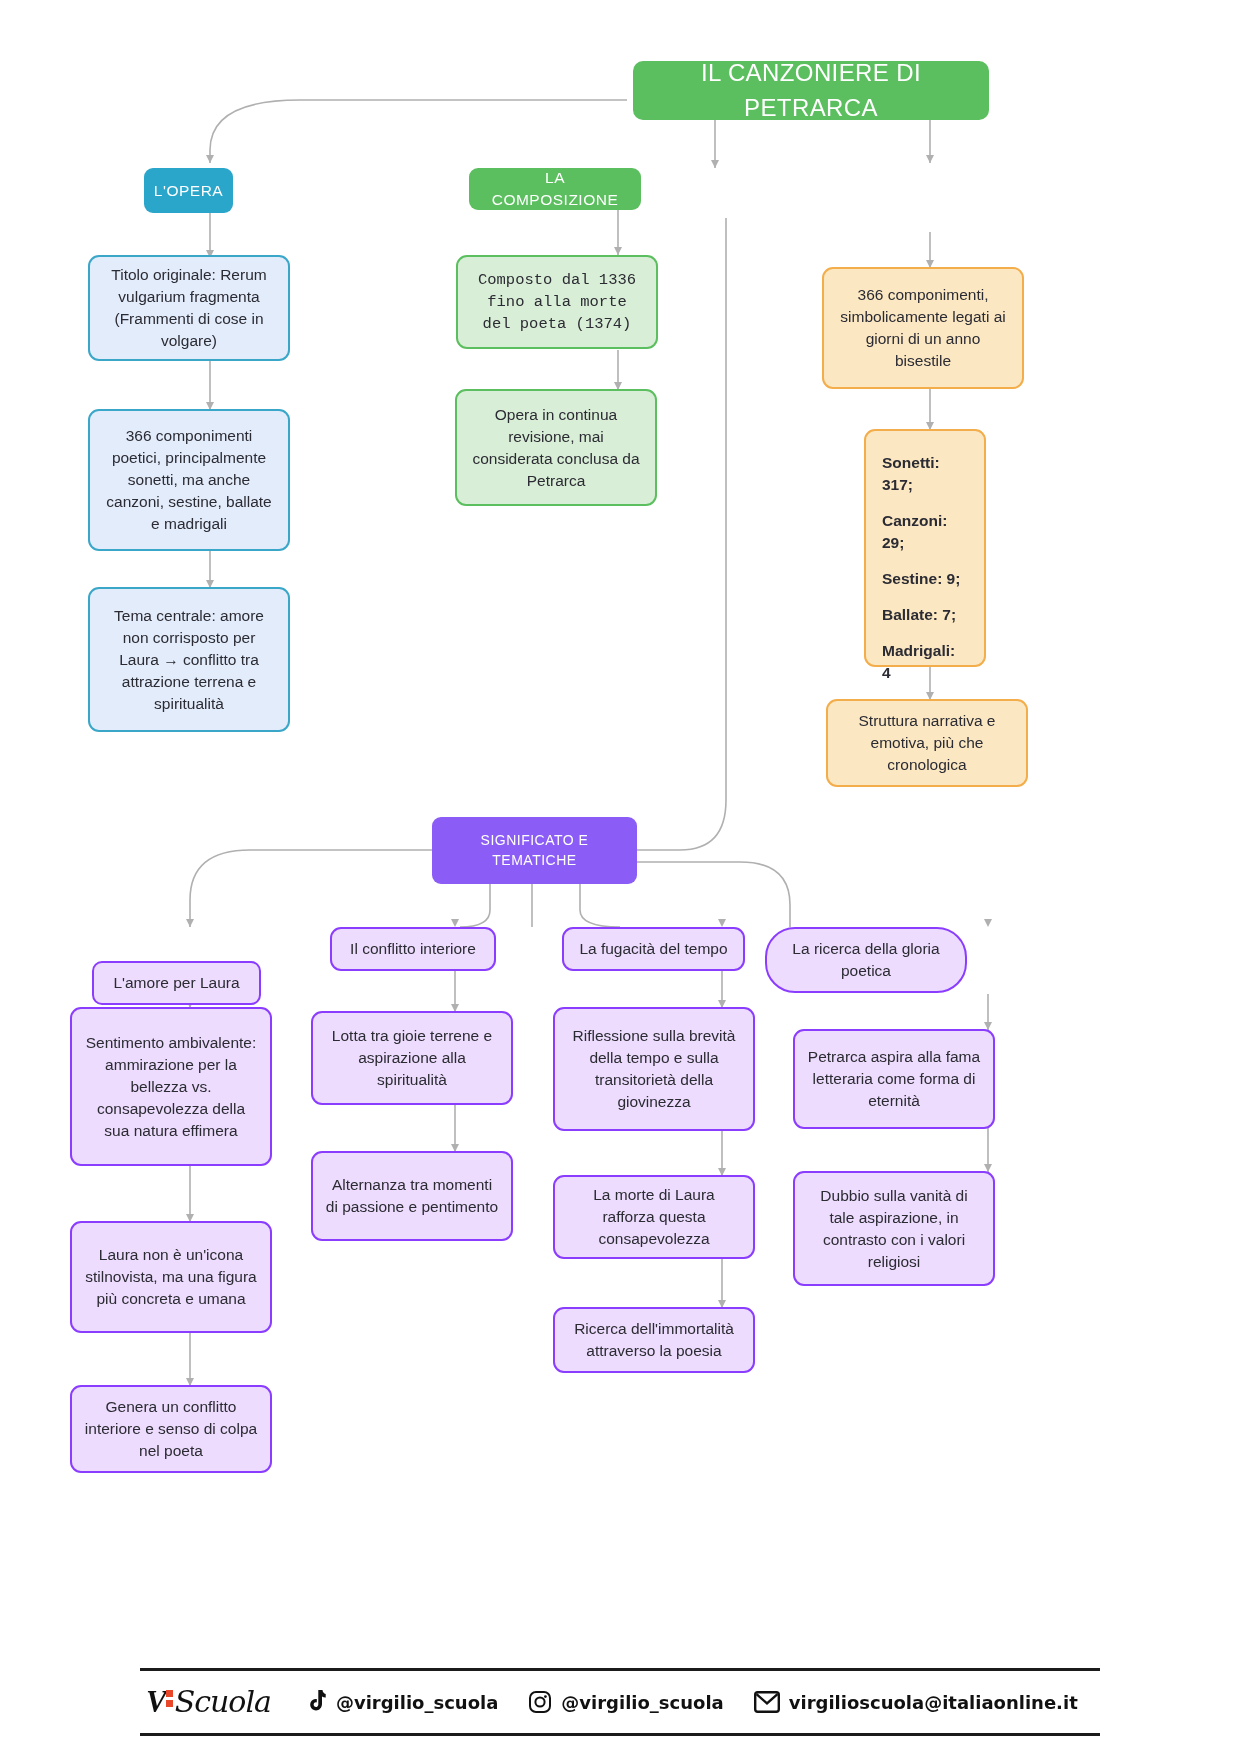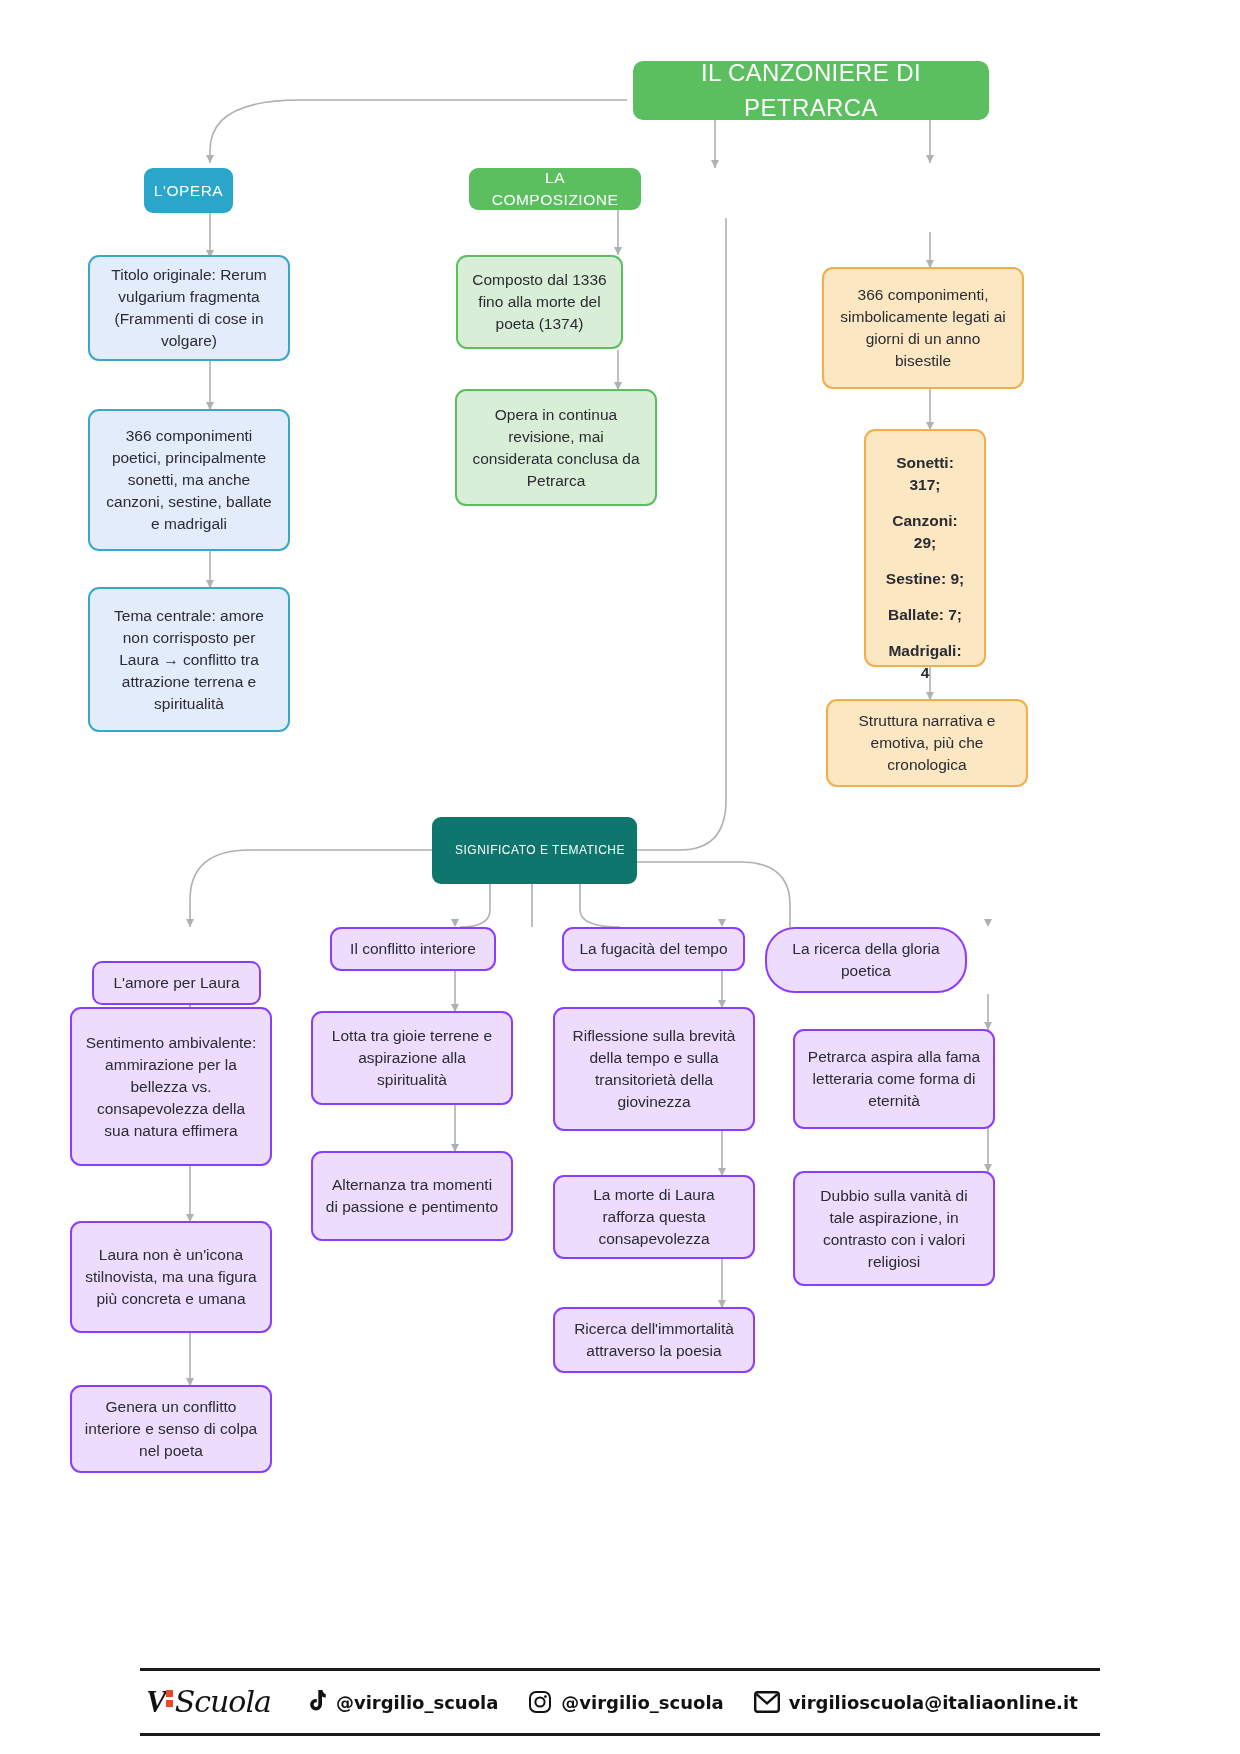--- a/index.html
+++ b/index.html
@@ -56,21 +56,21 @@
   .hdr {
     color: #ffffff;
     font-size: 15.5px;
     letter-spacing: .5px;
     border-radius: 9px;
     font-weight: 400;
   }
   .hdr-blue   { background: #2ba6cb; }
   .hdr-green  { background: #5cbf5f; }
   .hdr-orange { background: #f8a838; }
-  .hdr-purple { background: #0f766e; font-size: 12px; justify-content: flex-end; }
+  .hdr-purple { background: #8b5cf6; font-size: 14px; }
 
   
   .leaf {
     font-size: 15.5px;
     border-width: 2px;
     border-style: solid;
     border-radius: 11px;
   }
   .leaf-blue   { background: #e3ecfb; border-color: #3aa7c9; }
   .leaf-green  { background: #d9eed6; border-color: #5cbf5f; }
@@ -79,21 +79,21 @@
 
   .metric-list {
     display: block;
     text-align: left;
     font-weight: bold;
     padding: 14px 16px;
     font-size: 15.5px;
   }
   .metric-list .mrow {
     padding: 7px 0;
-    text-align: center;
+    text-align: left;
   }
 
   
   #footer {
     position: absolute;
     left: 140px;
     top: 1668px;
     width: 960px;
     border-top: 3px solid #1b1b1b;
     border-bottom: 3px solid #1b1b1b;
@@ -243,21 +243,21 @@
   </div>
 
   <div class="node leaf leaf-blue" style="left:88px; top:587px; width:202px; height:145px;">
     <span>Tema centrale: amore non corrisposto per Laura → conflitto tra attrazione terrena e spiritualità</span>
   </div>
 
   <div class="node hdr hdr-green" style="left:469px; top:168px; width:172px; height:42px;">
     <span>LA COMPOSIZIONE</span>
   </div>
 
-  <div class="node leaf leaf-green" style="left:456px; top:255px; width:167px; height:94px;">
+  <div class="node leaf leaf-green" style="left:456px; top:255px; width:202px; height:94px;font-family:Liberation Mono, monospace;">
     <span>Composto dal 1336 fino alla morte del poeta (1374)</span>
   </div>
 
   <div class="node leaf leaf-green" style="left:455px; top:389px; width:202px; height:117px;">
     <span>Opera in continua revisione, mai considerata conclusa da Petrarca</span>
   </div>
 
 
   <div class="node leaf leaf-orange" style="left:822px; top:267px; width:202px; height:122px;">
     <span>366 componimenti, simbolicamente legati ai giorni di un anno bisestile</span>

